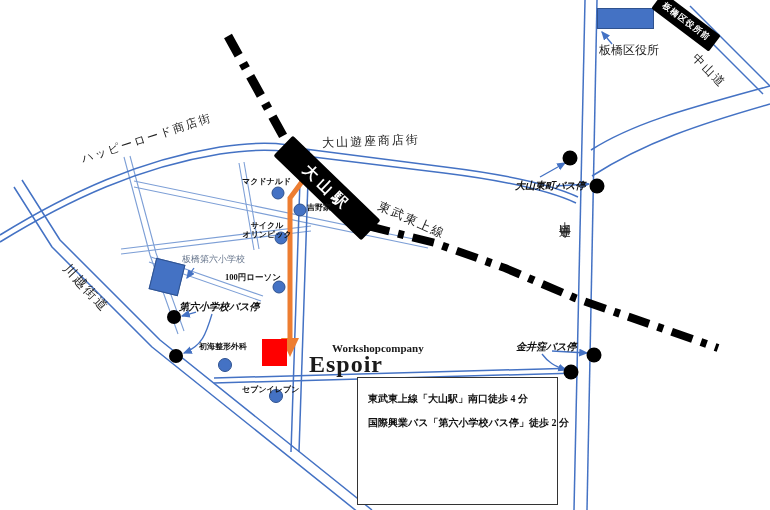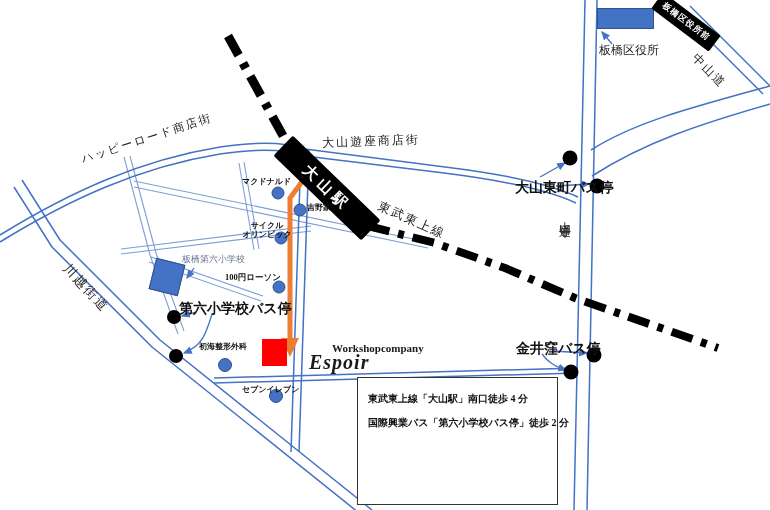--- a/index.html
+++ b/index.html
@@ -1,39 +1,39 @@
 <!DOCTYPE html>
 <html><head>
 <meta charset="utf-8">
 <style>
   html,body{margin:0;padding:0;background:#fff;}
   #map{position:relative;width:770px;height:510px;background:#fff;overflow:hidden;
        font-family:"Liberation Serif","DejaVu Serif",serif;color:#1a1a1a;}
   #roads{position:absolute;left:0;top:0;z-index:1;}
   .lbl{position:absolute;white-space:nowrap;z-index:5;}
   .poi{font-size:8px;font-weight:bold;color:#111;}
-  .stop{font-size:14px;font-weight:bold;color:#111;}
+  .stop{font-size:10px;font-weight:bold;color:#111;font-style:italic;}
   .roadname{font-size:13px;color:#222;letter-spacing:2px;}
   .bar{position:absolute;background:#000;display:flex;align-items:center;justify-content:center;
        z-index:4;border-radius:2px;}
   .bar span{color:#fff;font-weight:bold;white-space:nowrap;}
   #oyama-bar{left:266px;top:174px;width:122px;height:28px;transform:rotate(44deg);}
   #oyama-bar span{font-size:15px;letter-spacing:5px;}
   #itabashimae-bar{left:650px;top:12px;width:72px;height:20px;transform:rotate(37deg);}
   #itabashimae-bar span{font-size:8.5px;letter-spacing:1px;}
   .bldg{position:absolute;background:#4472C4;border:1.5px solid #2F528F;z-index:3;}
   #ward-office-rect{left:597px;top:8px;width:55px;height:19px;}
   #school-rect{left:152px;top:261px;width:28px;height:30px;transform:rotate(14deg);}
   #dest-rect{position:absolute;left:262px;top:339px;width:25px;height:27px;background:#FF0000;z-index:3;}
   #access-box{position:absolute;left:357px;top:377px;width:201px;height:128px;border:1.4px solid #333;
        background:#fff;z-index:6;box-sizing:border-box;padding:9px 8px 0 10px;}
   #access-box .al{font-size:10px;font-weight:bold;line-height:23.5px;white-space:nowrap;color:#111;}
   #access-box .al.indent{padding-left:56px;}
   #workshop-lbl{left:296px;top:342px;font-size:11px;font-weight:bold;z-index:5;margin-left:36px;}
-  #espoir-lbl{left:309px;top:351px;font-size:20px;font-weight:600;letter-spacing:1px;z-index:5;font-style:italic;}
+  #espoir-lbl{left:309px;top:351px;font-size:24px;font-weight:600;letter-spacing:1px;z-index:5;}
 </style>
 </head>
 <body>
 
 <div id="map">
 
   <svg id="roads" width="770" height="510" viewBox="0 0 770 510">
     <defs>
       <marker id="bluehead" markerWidth="8" markerHeight="8" refX="6" refY="3" orient="auto">
         <path d="M0,0 L7,3 L0,6 Z" fill="#4472C4"></path>

